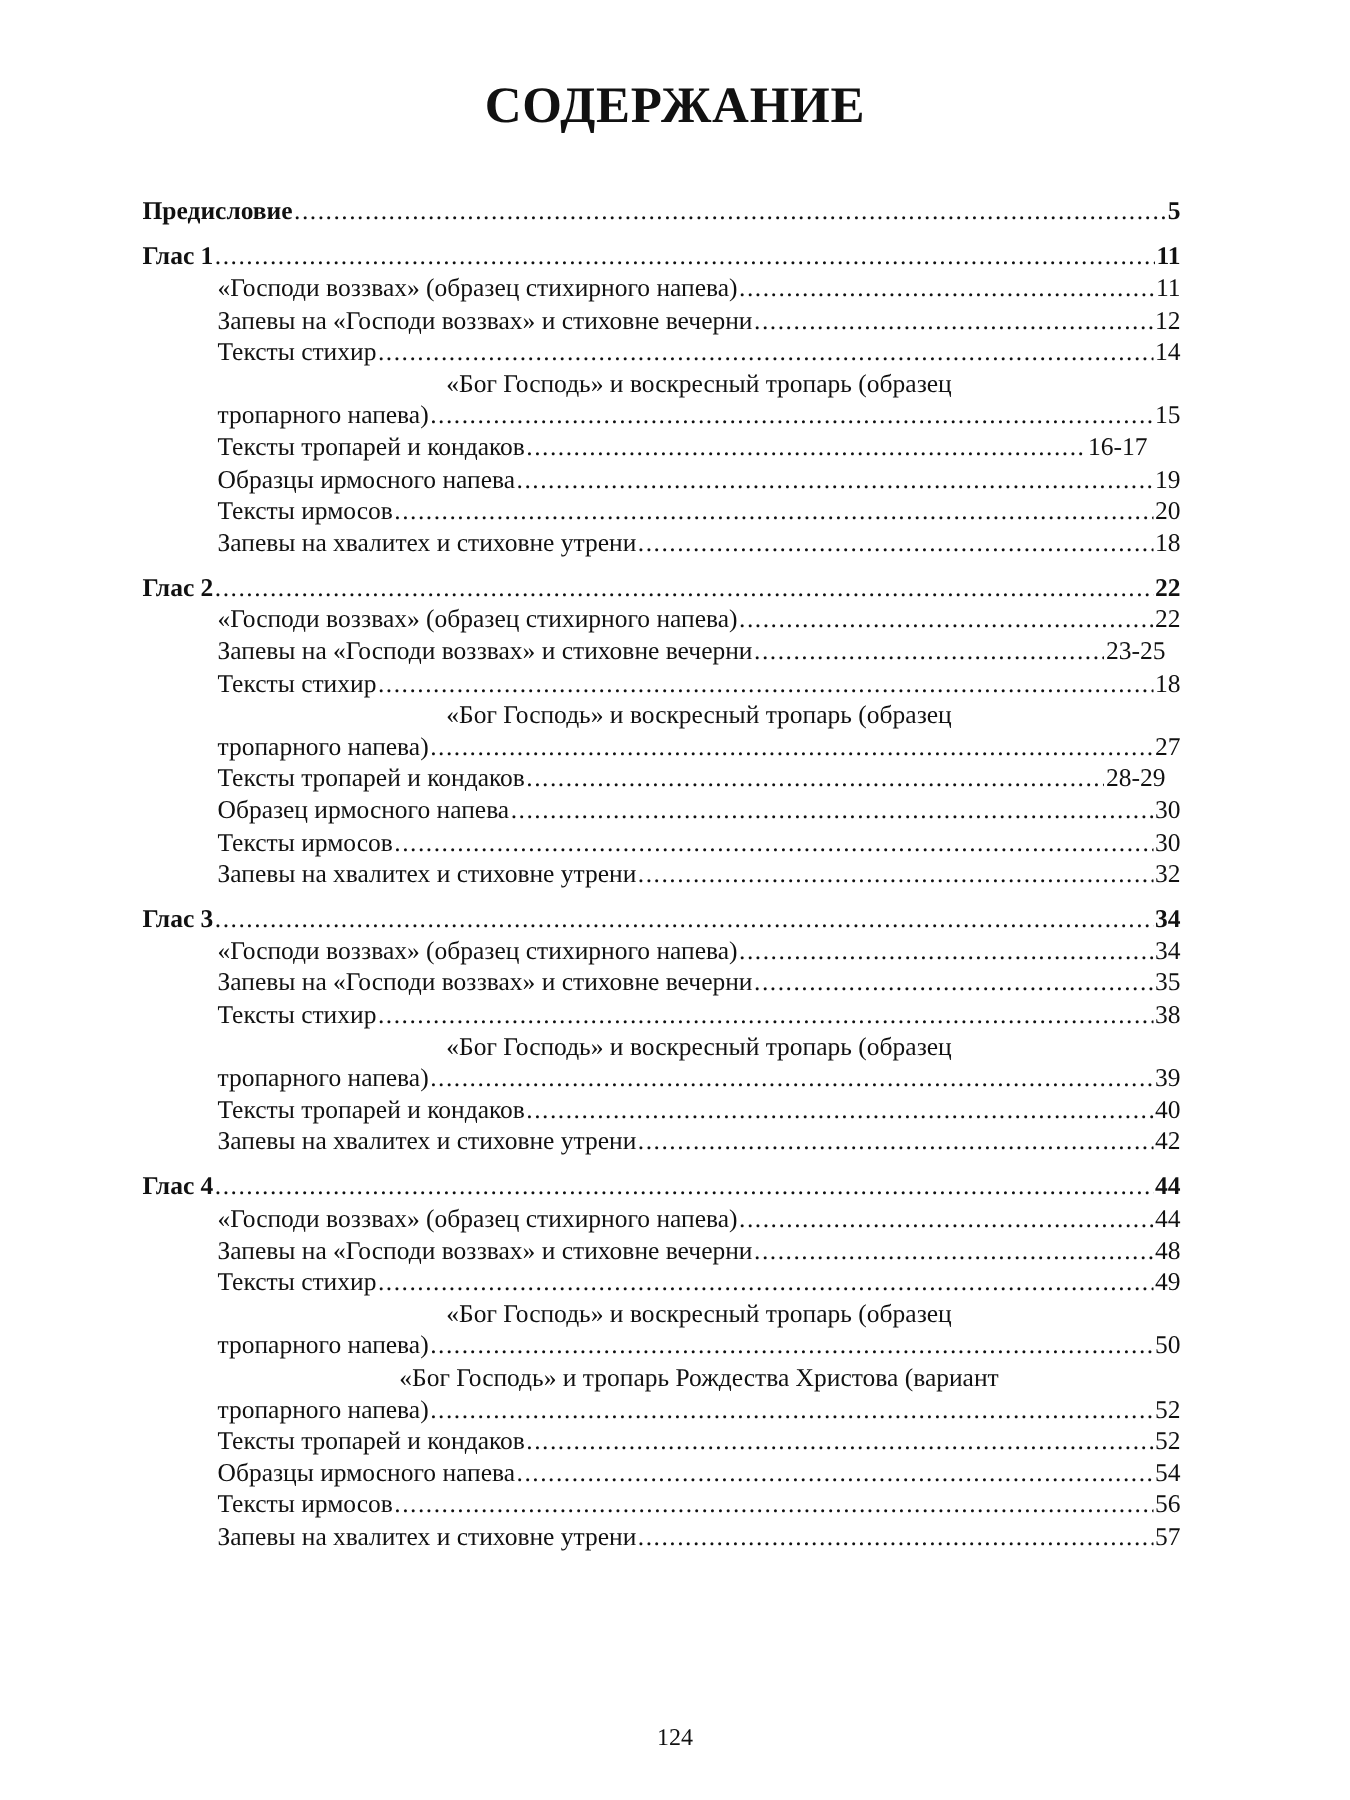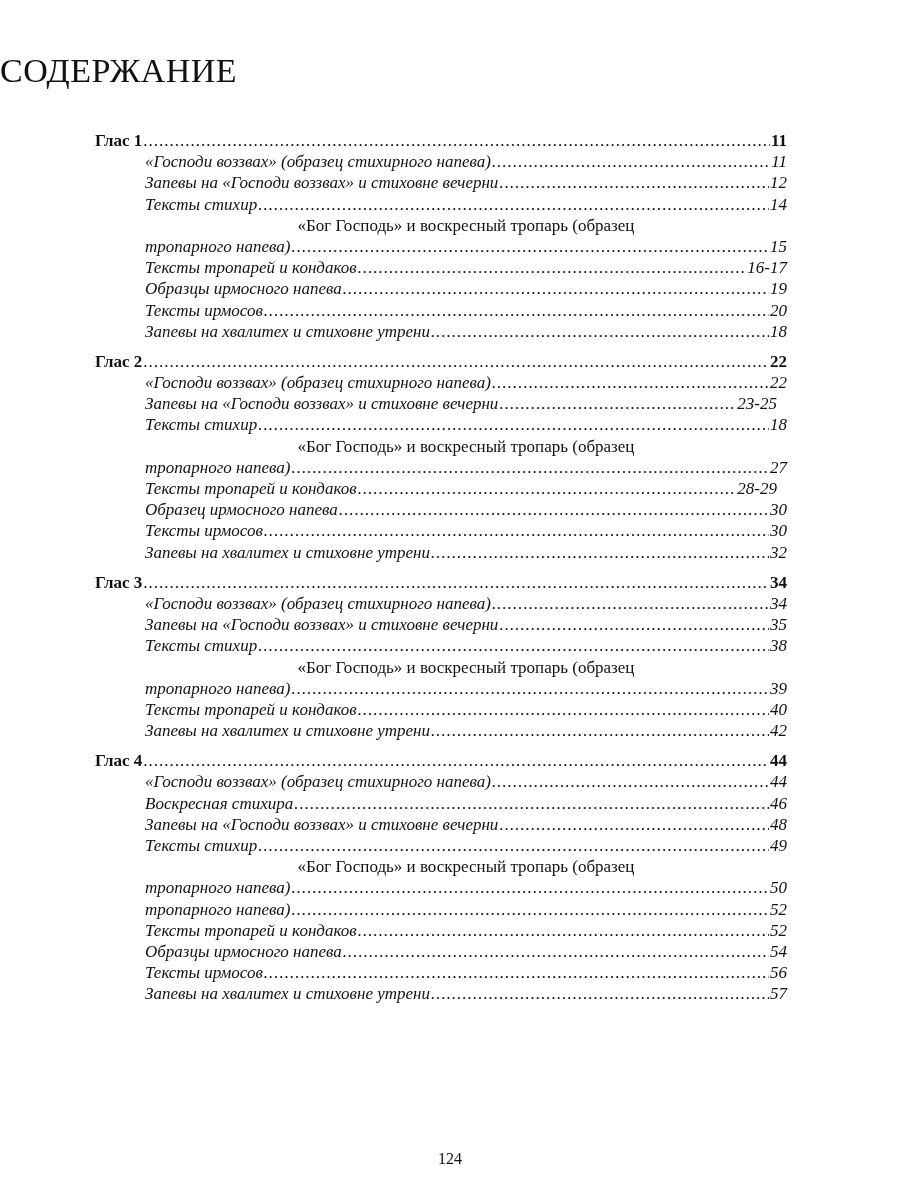--- a/index.html
+++ b/index.html
@@ -1,39 +1,46 @@
 <!DOCTYPE html>
 <html><head>
 <meta charset="utf-8">
 <style>
   html, body { margin: 0; padding: 0; background: #ffffff; }
   body { width: 900px; height: 1200px; position: relative; overflow: hidden;
          font-family: "Liberation Serif", "DejaVu Serif", serif; color: #111; }
-  .title { position: absolute; top: 52px; left: 0; width: 900px; text-align: left;
-           font-size: 34px; font-weight: normal; letter-spacing: 0.5px; }
+  .title { position: absolute; top: 52px; left: 0; width: 900px; text-align: center;
+           font-size: 34px; font-weight: bold; letter-spacing: 0.5px; }
   .toc { position: absolute; top: 130px; left: 95px; width: 692px; font-size: 17px; }
   .section { margin-bottom: 9px; }
   .row { display: flex; align-items: baseline; height: 21.2px; line-height: 21.2px; white-space: nowrap; }
   .row.head { font-weight: bold; }
-  .row.sub { padding-left: 50px; font-style: italic; }
+  .row.sub { padding-left: 50px; }
   .row .label { flex: 0 0 auto; }
   .row .dots { flex: 1 1 auto; overflow: hidden; margin: 0 1px; letter-spacing: 1px; font-weight: normal; }
   .row .dots::after { content: "....................................................................................................................................................................................................................................................................................................."; }
   .row .page { flex: 0 0 auto; }
-  .row.short .page { }
+  .row.short .page { margin-right: 22px; }
   .row.short2 .page { margin-right: 10px; }
   .contline { height: 21.2px; line-height: 21.2px; padding-left: 50px; white-space: nowrap; text-align: center; }
   .pagenum { position: absolute; top: 1150px; left: 0; width: 900px; text-align: center; font-size: 16px; }
 </style>
 </head>
 <body>
 
 <div class="title">СОДЕРЖАНИЕ</div>
 
 <div class="toc">
+  <div class="section">
+    <div class="row head">
+      <span class="label">Предисловие</span>
+      <span class="dots"></span>
+      <span class="page">5</span>
+    </div>
+  </div>
   <div id="sections">
       <div class="section">
         <div class="row head">
           <span class="label">Глас 1</span>
           <span class="dots"></span>
           <span class="page">11</span>
         </div>
         <div class="row sub">
           <span class="label">«Господи воззвах» (образец стихирного напева)</span>
           <span class="dots"></span>
@@ -167,40 +174,36 @@
           <span class="label">Глас 4</span>
           <span class="dots"></span>
           <span class="page">44</span>
         </div>
         <div class="row sub">
           <span class="label">«Господи воззвах» (образец стихирного напева)</span>
           <span class="dots"></span>
           <span class="page">44</span>
         </div>
         <div class="row sub">
-          <span class="label">Воскресная стихира</span>
-          <span class="dots"></span>
-          <span class="page">46</span>
-        </div>
-        <div class="row sub">
           <span class="label">Запевы на «Господи воззвах» и стиховне вечерни</span>
           <span class="dots"></span>
           <span class="page">48</span>
         </div>
         <div class="row sub">
           <span class="label">Тексты стихир</span>
           <span class="dots"></span>
           <span class="page">49</span>
         </div>
         <div class="contline">«Бог Господь» и воскресный тропарь (образец</div>
         <div class="row sub">
           <span class="label">тропарного напева)</span>
           <span class="dots"></span>
           <span class="page">50</span>
         </div>
+        <div class="contline">«Бог Господь» и тропарь Рождества Христова (вариант</div>
         <div class="row sub">
           <span class="label">тропарного напева)</span>
           <span class="dots"></span>
           <span class="page">52</span>
         </div>
         <div class="row sub">
           <span class="label">Тексты тропарей и кондаков</span>
           <span class="dots"></span>
           <span class="page">52</span>
         </div>

